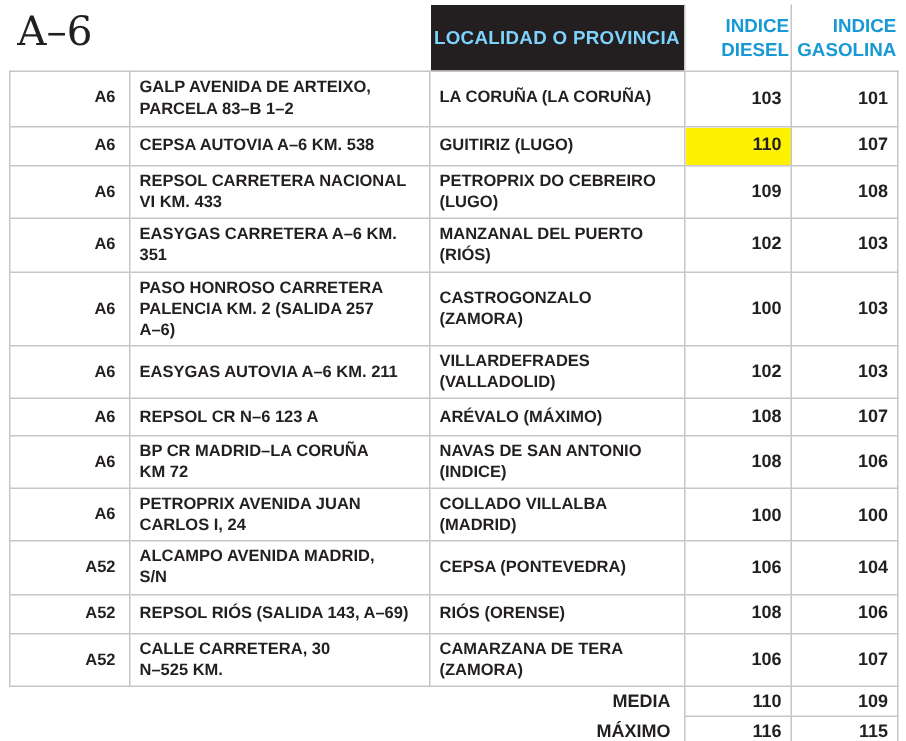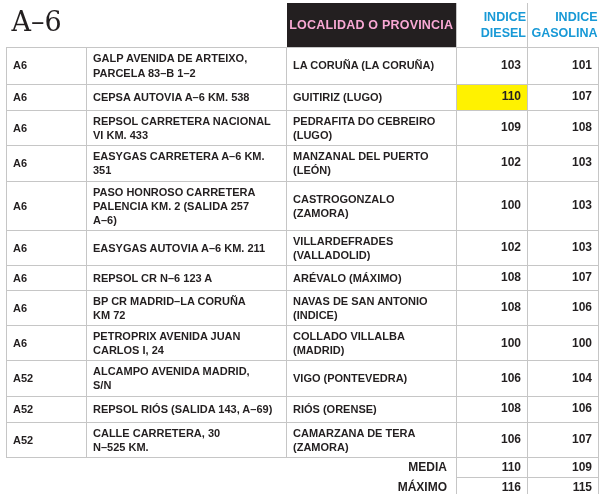--- a/index.html
+++ b/index.html
@@ -26,21 +26,21 @@
     font-family: "DejaVu Serif", "Liberation Serif", serif;
     font-weight: normal;
     font-size: 27px;
     text-align: left;
     vertical-align: top;
     padding: 3px 0 0 5px;
     color: #231f20;
   }
   .loc-h {
     background: #231f20;
-    color: #f9a8d4;
+    color: #7dd3fc;
     font-size: 12.5px;
     font-weight: bold;
     text-align: center;
     letter-spacing: .2px;
     border: none;
   }
   .idx-h {
     color: #1899d6;
     font-size: 12.5px;
     font-weight: bold;
@@ -66,21 +66,21 @@
   tbody tr:nth-child(4)  { height: 36px; }
   tbody tr:nth-child(5)  { height: 48px; }
   tbody tr:nth-child(6)  { height: 34px; }
   tbody tr:nth-child(7)  { height: 25px; }
   tbody tr:nth-child(8)  { height: 34px; }
   tbody tr:nth-child(9)  { height: 35px; }
   tbody tr:nth-child(10) { height: 34px; }
   tbody tr:nth-child(11) { height: 26px; }
   tbody tr:nth-child(12) { height: 34px; }
 
-  .road { text-align: left; padding-right: 9px; }
+  .road { text-align: right; padding-right: 9px; }
   .station, .loc { white-space: pre-line; }
   .num { text-align: right; font-size: 12px; }
   .hl { background: #fff200; }
 
   
   tfoot tr { height: 20px; margin-top: 12px; }
   .agg-label {
     border: none;
     text-align: right;
     font-weight: bold;
@@ -132,32 +132,32 @@
     <td class="station">CEPSA AUTOVIA A–6 KM. 538</td>
     <td class="loc">GUITIRIZ (LUGO)</td>
     <td class="num hl">110</td>
     <td class="num">107</td>
   </tr>
 
   <tr>
     <td class="road">A6</td>
     <td class="station">REPSOL CARRETERA NACIONAL
 VI KM. 433</td>
-    <td class="loc">PEDRAFITA DO CEBREIRO
+    <td class="loc">PETROPRIX DO CEBREIRO
 (LUGO)</td>
     <td class="num">109</td>
     <td class="num">108</td>
   </tr>
 
   <tr>
     <td class="road">A6</td>
     <td class="station">EASYGAS CARRETERA A–6 KM.
 351</td>
     <td class="loc">MANZANAL DEL PUERTO
-(LEÓN)</td>
+(RIÓS)</td>
     <td class="num">102</td>
     <td class="num">103</td>
   </tr>
 
   <tr>
     <td class="road">A6</td>
     <td class="station">PASO HONROSO CARRETERA
 PALENCIA KM. 2 (SALIDA 257
 A–6)</td>
     <td class="loc">CASTROGONZALO
@@ -200,21 +200,21 @@
     <td class="loc">COLLADO VILLALBA
 (MADRID)</td>
     <td class="num">100</td>
     <td class="num">100</td>
   </tr>
 
   <tr>
     <td class="road">A52</td>
     <td class="station">ALCAMPO AVENIDA MADRID,
 S/N</td>
-    <td class="loc">VIGO (PONTEVEDRA)</td>
+    <td class="loc">CEPSA (PONTEVEDRA)</td>
     <td class="num">106</td>
     <td class="num">104</td>
   </tr>
 
   <tr>
     <td class="road">A52</td>
     <td class="station">REPSOL RIÓS (SALIDA 143, A–69)</td>
     <td class="loc">RIÓS (ORENSE)</td>
     <td class="num">108</td>
     <td class="num">106</td>

